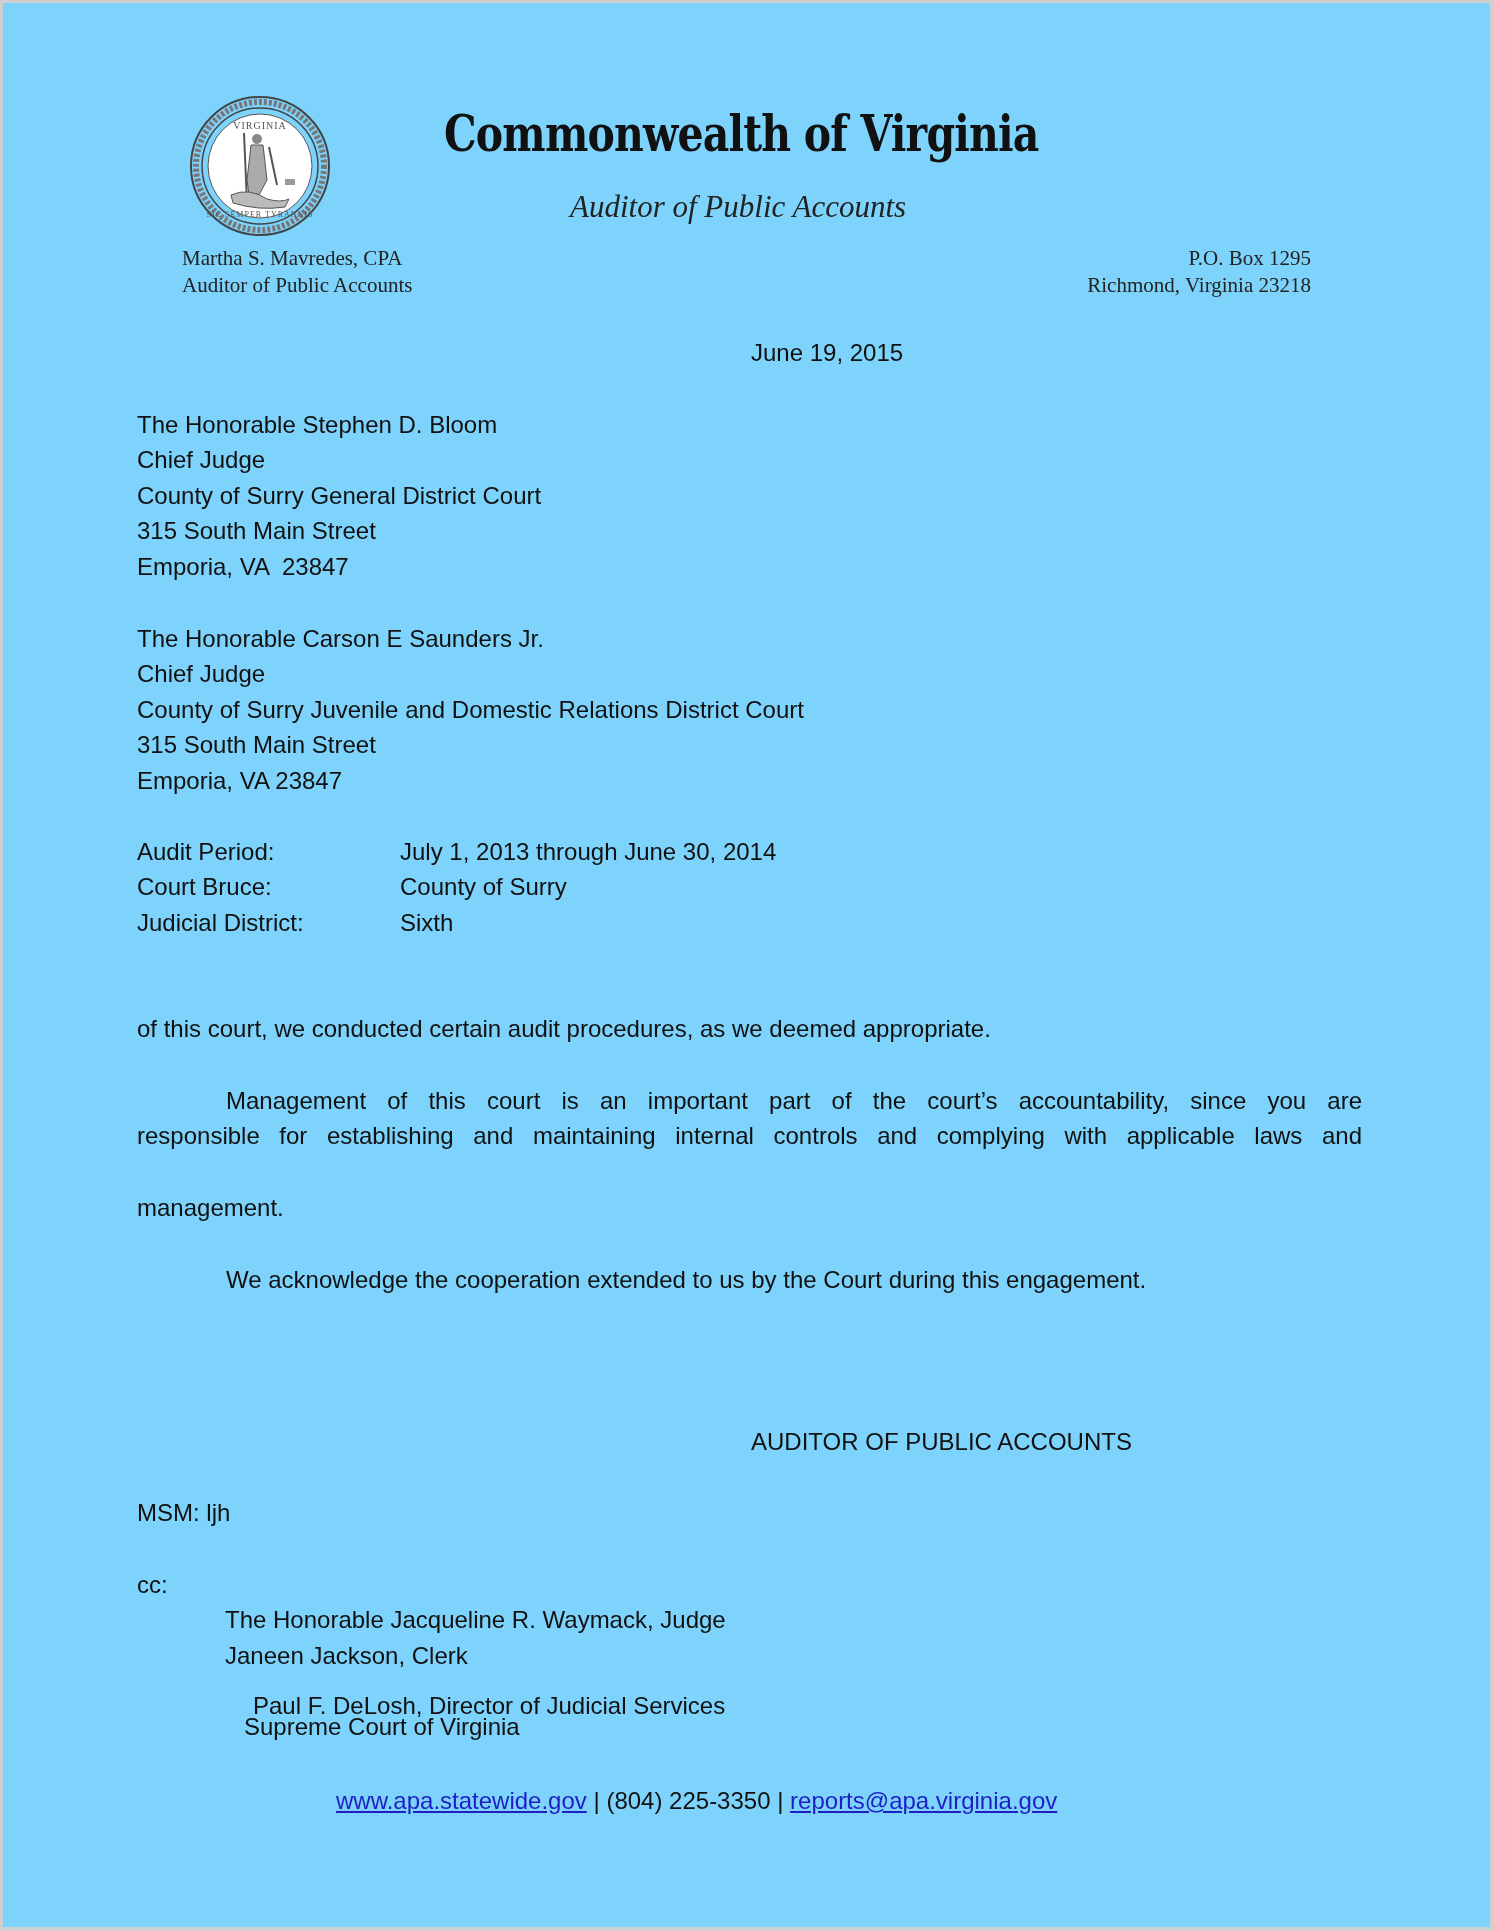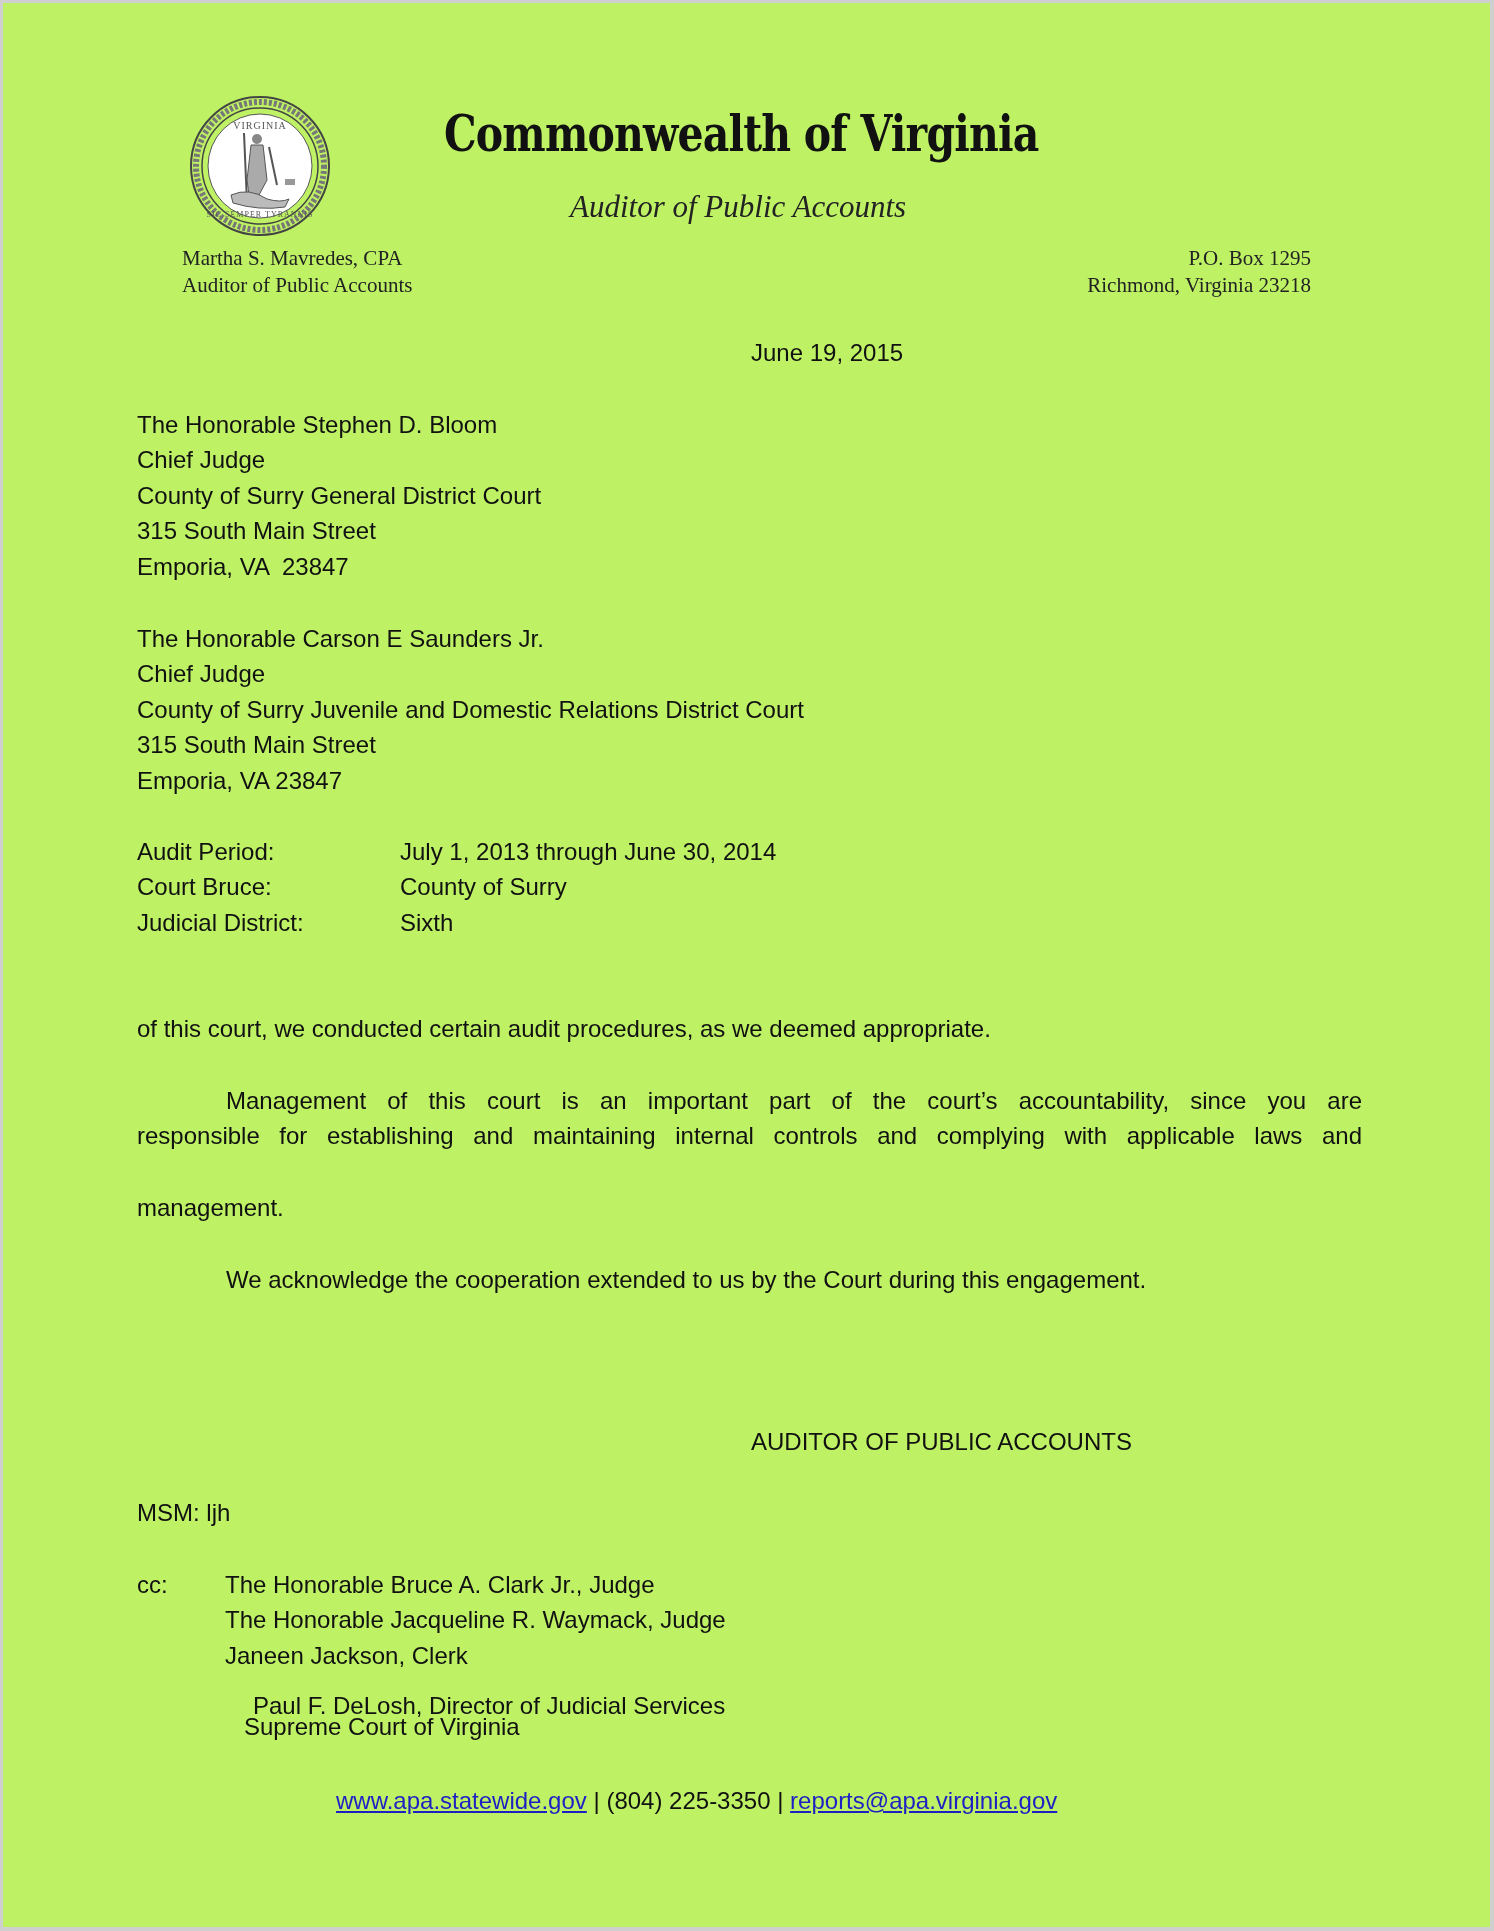--- a/index.html
+++ b/index.html
@@ -1,20 +1,20 @@
 <!DOCTYPE html>
 <html><head>
 <meta charset="utf-8">
 <style>
   html, body { margin: 0; padding: 0; background: #ffffff; }
   body { width: 1494px; height: 1931px; position: relative; overflow: hidden; }
   .frame {
     position: absolute; left: 0; top: 0; width: 1494px; height: 1931px;
     box-sizing: border-box; border: 3px solid #cfcfcf; border-right-width: 4px; border-bottom-width: 4px;
-    background: #bef264;
+    background: #7dd3fc;
   }
   .seal { position: absolute; left: 186px; top: 92px; width: 142px; height: 142px; }
   .title {
     position: absolute; left: 441px; top: 96px; width: 610px; height: 70px;
     font-family: "DejaVu Serif", serif; font-weight: bold; font-size: 50px; line-height: 70px;
     color: #111; white-space: nowrap; letter-spacing: -1px;
     transform-origin: left center;
   }
   .title span { display: inline-block; transform: scaleX(0.82); transform-origin: left center; }
   .subtitle {
@@ -99,21 +99,20 @@
   <div class="ln l just" style="top:1118px; width:1225px;">responsible for establishing and maintaining internal controls and complying with applicable laws and</div>
   <div class="ln l" style="top:1190px;">management.</div>
 
   <div class="ln ind" style="top:1262px;">We acknowledge the cooperation extended to us by the Court during this engagement.</div>
 
   <div class="ln" style="left:748px; top:1424px;">AUDITOR OF PUBLIC ACCOUNTS</div>
 
   <div class="ln l" style="top:1495px;">MSM: ljh</div>
 
   <div class="ln l" style="top:1567px;">cc:</div>
-  <div class="ln ccn" style="top:1567px;">The Honorable Bruce A. Clark Jr., Judge</div>
   <div class="ln ccn" style="top:1602px;">The Honorable Jacqueline R. Waymack, Judge</div>
   <div class="ln ccn" style="top:1638px;">Janeen Jackson, Clerk</div>
   <div class="ln ccn" style="top:1688px;margin-left:28px;">Paul F. DeLosh, Director of Judicial Services</div>
   <div class="ln ccs" style="top:1709px;">Supreme Court of Virginia</div>
 
   <div class="ln footer" style="top:1783px;">
     <a class="link" href="#">www.apa.statewide.gov</a>
     <span>|</span>
     <span>(804) 225-3350</span>
     <span>|</span>

